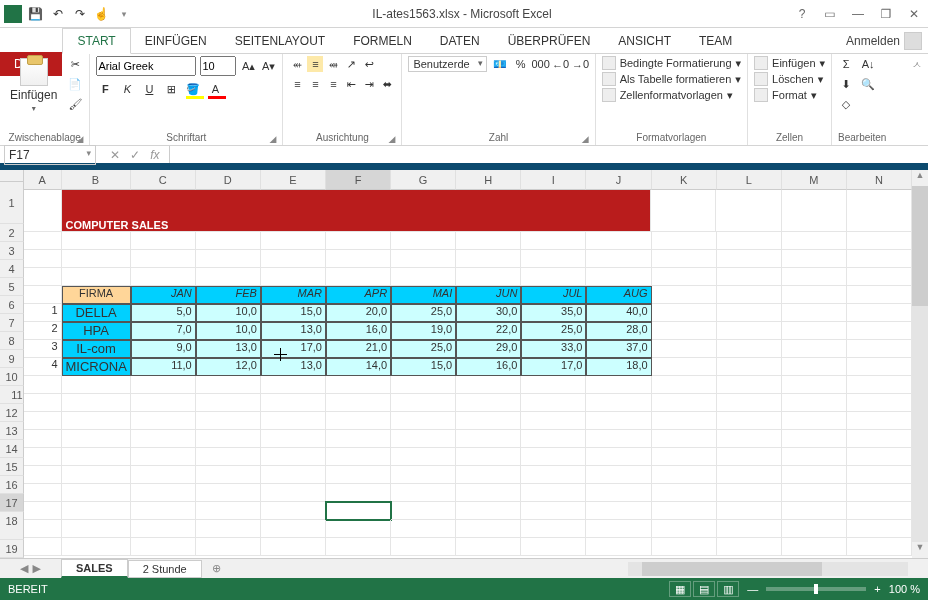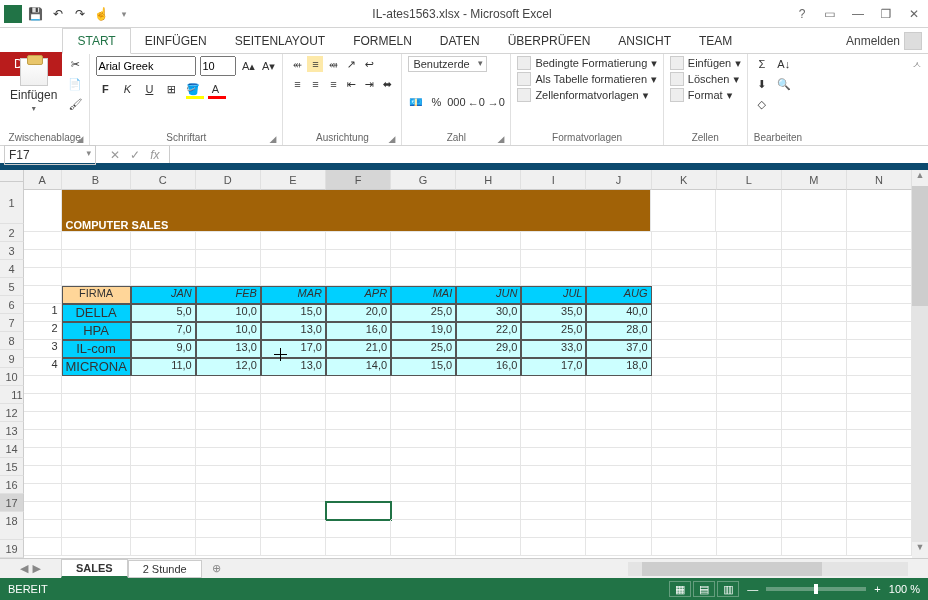--- a/index.html
+++ b/index.html
@@ -62,21 +62,21 @@
 .col-h { border-right: 1px solid #e0e0e0; border-bottom: 1px solid #ccc; text-align: center; font-size: 11px; line-height: 20px; color: #555; }
 .col-h.active { background: #d6d6d6; }
 .cells { position: relative; }
 .grid-row { display: flex; height: 18px; }
 .cell { border-right: 1px solid #e5e5e5; border-bottom: 1px solid #e5e5e5; font-size: 11px; padding: 0 3px; overflow: hidden; white-space: nowrap; }
 .cell.selected { outline: 2px solid #217346; outline-offset: -1px; }
 
 .cw-A { width: 38px; } .cw-B { width: 70px; } .cw-C,.cw-D,.cw-E,.cw-F,.cw-G,.cw-H,.cw-I,.cw-J,.cw-K,.cw-L,.cw-M,.cw-N { width: 66px; }
 
 
-.title-band { background: #a16207; color: #fff; font-weight: bold; display: flex; align-items: flex-end; padding-left: 4px; }
+.title-band { background: #b91c1c; color: #fff; font-weight: bold; display: flex; align-items: flex-end; padding-left: 4px; }
 .hdr-firm { background: #ffd699; border: 1px solid #555; text-align: center; font-size: 11px; }
 .hdr-month { background: #00d0ff; border: 1px solid #555; text-align: right; font-style: italic; font-size: 11px; }
 .firm-cell { background: #00d0ff; border: 1px solid #555; text-align: center; font-size: 13px; }
 .val-cell { background: #ccffff; border: 1px solid #555; text-align: right; font-size: 11px; }
 .idx-cell { text-align: right; }
 
 .cursor-cross { position: absolute; width: 13px; height: 13px; pointer-events: none; }
 .cursor-cross::before, .cursor-cross::after { content: ""; position: absolute; background: #000; }
 .cursor-cross::before { width: 13px; height: 1px; top: 6px; left: 0; }
 .cursor-cross::after { height: 13px; width: 1px; left: 6px; top: 0; }
@@ -193,21 +193,21 @@
         <span class="mini">≡</span>
         <span class="mini">⇤</span>
         <span class="mini">⇥</span>
         <span class="mini">⬌</span>
       </div>
     </div>
     <div class="group-label"><span>Ausrichtung</span><span class="dlg">◢</span></div>
   </div>
 
   <div class="ribbon-group">
-    <div class="group-body" style="flex-direction:column;gap:22px">
+    <div class="group-body" style="flex-direction:row;gap:6px">
       <div class="dropdown-lbl">Benutzerde</div>
       <div class="row">
         <span class="mini">💶</span>
         <span class="mini">%</span>
         <span class="mini">000</span>
         <span class="mini">←0</span>
         <span class="mini">→0</span>
       </div>
     </div>
     <div class="group-label"><span>Zahl</span><span class="dlg">◢</span></div>

